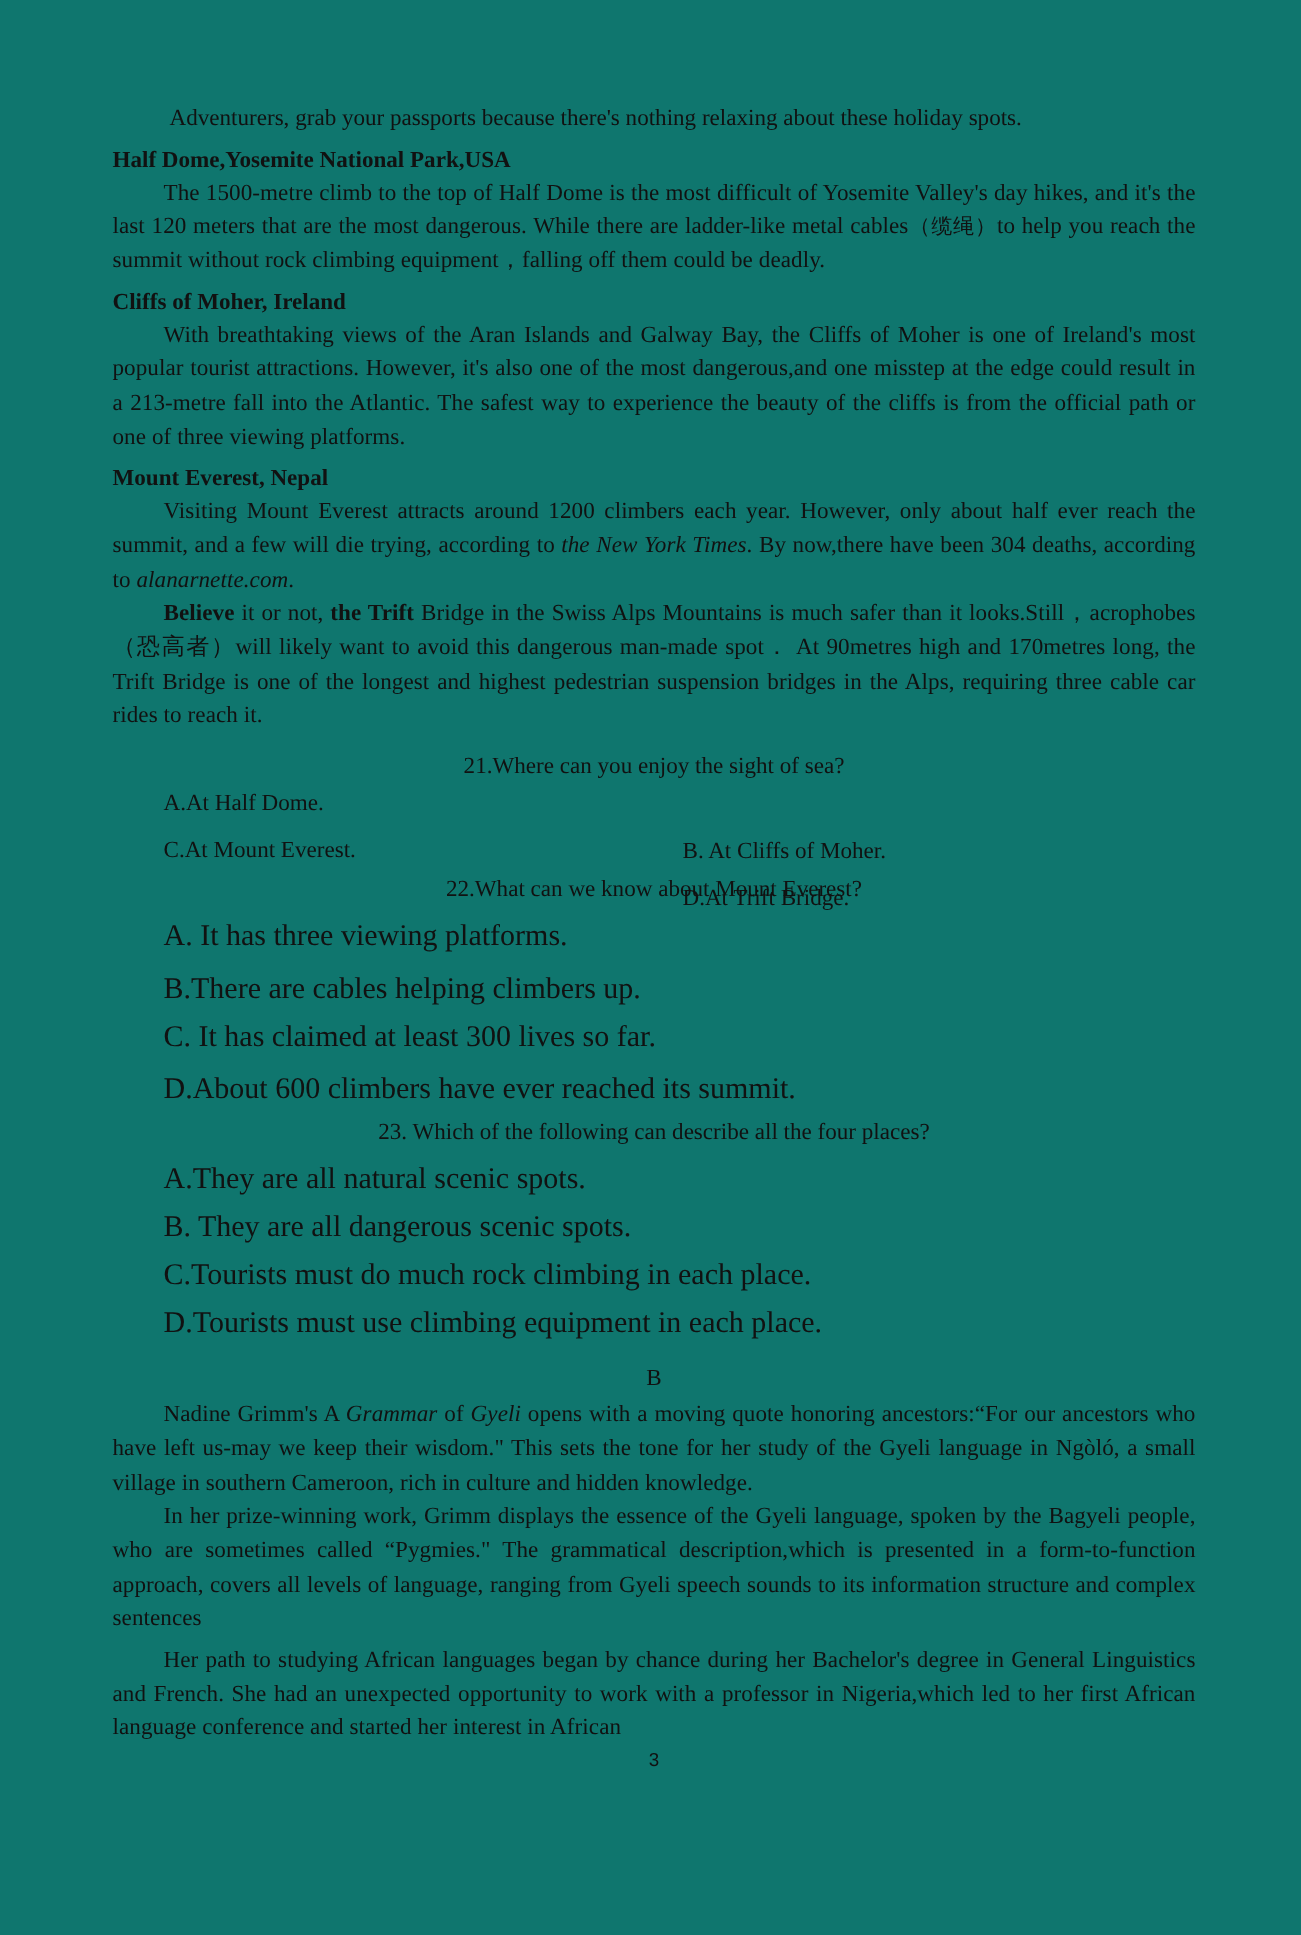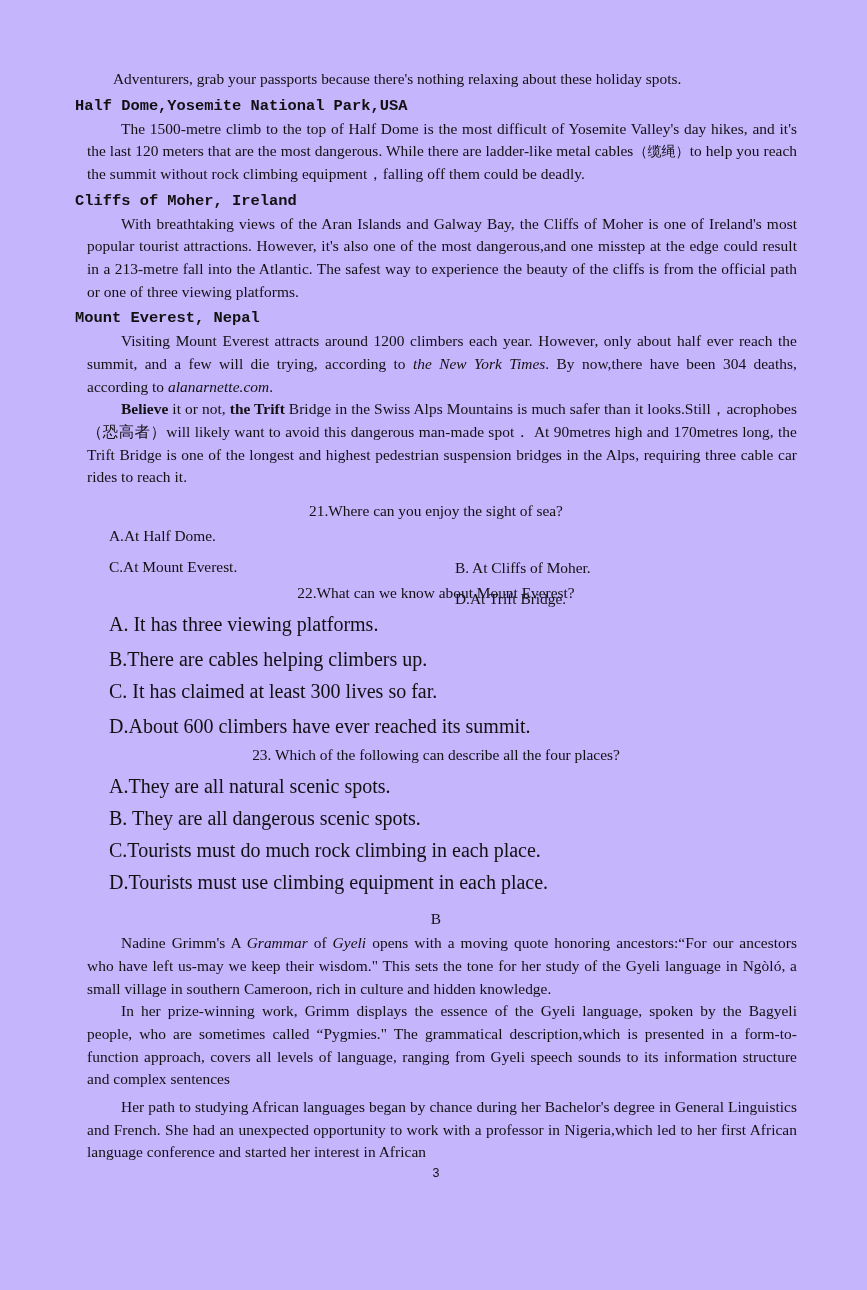--- a/index.html
+++ b/index.html
@@ -9,56 +9,55 @@
   }
   body {
     font-family: "Liberation Serif", "DejaVu Serif", serif;
     color: #111111;
     -webkit-font-smoothing: antialiased;
   }
   .page {
     position: relative;
     width: 867px;
     height: 1290px;
-    background: #c4b5fd;
+    background: #0f766e;
     overflow: hidden;
     box-sizing: border-box;
   }
   .content {
     position: absolute;
     left: 75px;
     top: 68px;
     width: 722px;
   }
   
   .para {
     font-size: 15.4px;
     line-height: 1.47;
     text-align: justify;
     text-justify: inter-word;
-    margin: 0 0 0 12px;
+    margin: 0 0 0 0;
     letter-spacing: 0.05px;
   }
   .para.indent {
     text-indent: 34px;
   }
   .lead {
     font-size: 15.4px;
     line-height: 1.47;
     text-indent: 38px;
     text-align: left;
     margin: 0;
   }
   .heading {
     font-size: 15.4px;
     font-weight: bold;
     line-height: 1.5;
     margin: 4px 0 0 0;
     text-align: left;
-    font-family: Liberation Mono, monospace;
   }
   .gap-sm { height: 5px; }
   .gap-xs { height: 2px; }
   .gap-md { height: 10px; }
 
   
   .q-stem {
     font-size: 15.4px;
     line-height: 1.5;
     margin: 0;

